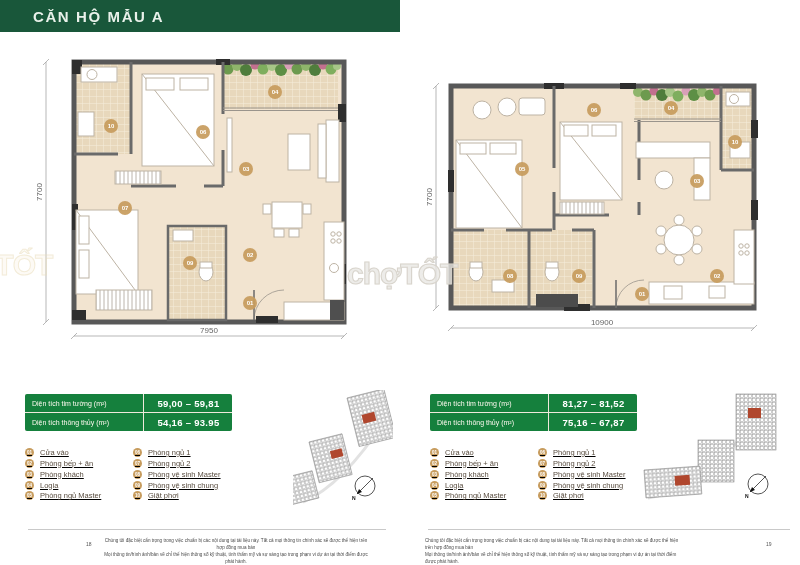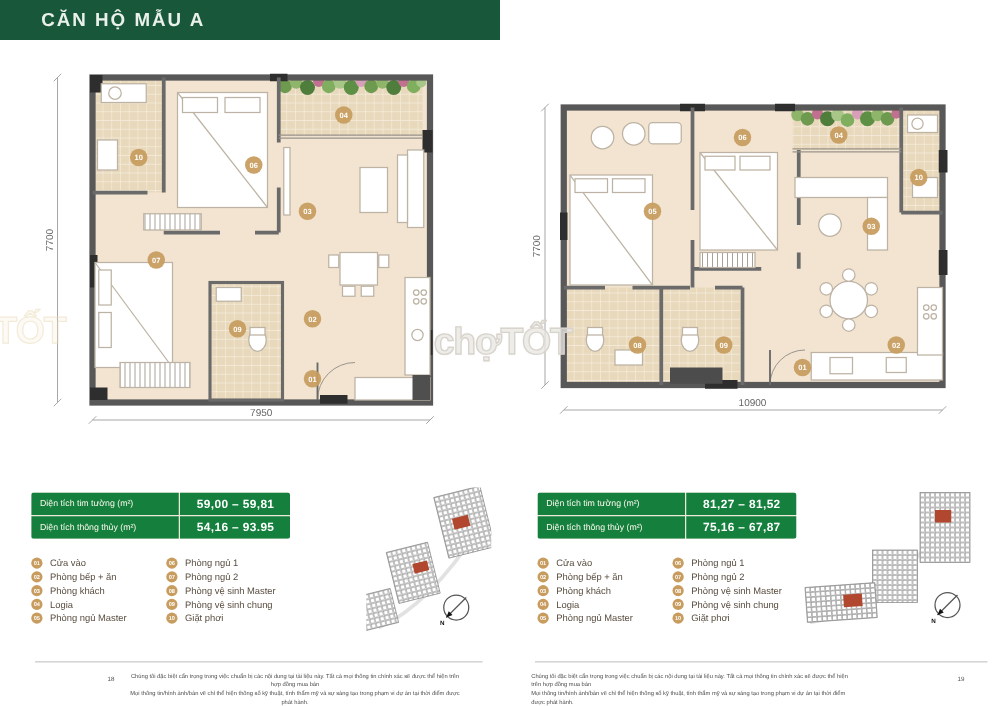--- a/index.html
+++ b/index.html
@@ -26,21 +26,21 @@
   }
   #page-b1 .area-table{left:30px;}
   .area-table .cell{background:#15803d;height:18px;display:flex;align-items:center;}
   .area-table .lbl{color:#fdf8ef;font-size:7px;padding-left:7px;}
   .area-table .val{color:#ffffff;font-size:9.5px;font-weight:bold;justify-content:center;letter-spacing:.3px;}
 
   .legend{position:absolute;left:25px;top:446px;width:235px;display:flex;}
   #page-b1 .legend{left:30px;}
   .legend-col{display:flex;flex-direction:column;}
   .legend-col.c1{width:108px;}
-  .legend-item{display:flex;align-items:flex-start;height:10.9px;}
+  .legend-item{display:flex;align-items:flex-end;height:10.9px;text-decoration:underline;}
   .lnum{
     width:9px;height:9px;border-radius:50%;background:#c79c5e;color:#fff;
     font-size:4.5px;font-weight:bold;line-height:9px;text-align:center;flex:0 0 9px;
   }
   .llabel{font-size:7.5px;color:#584c3f;margin-left:6px;white-space:nowrap;}
 
   .keyplan{position:absolute;}
   #page-a .keyplan{left:293px;top:390px;}
   #page-b1 .keyplan{left:240px;top:388px;}
 

